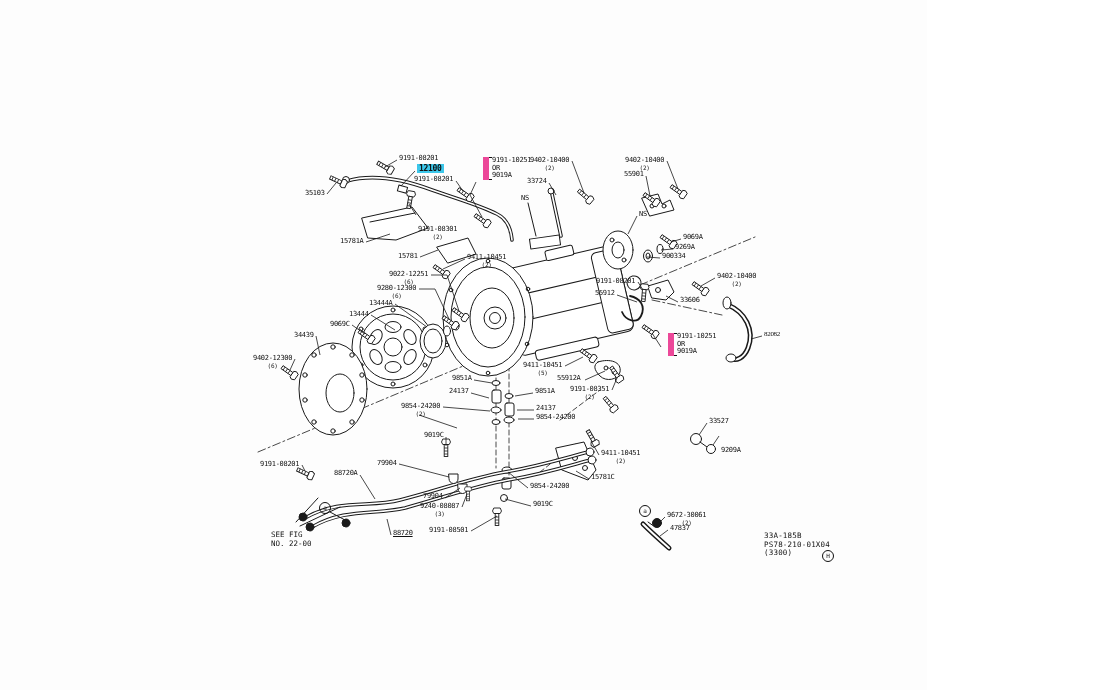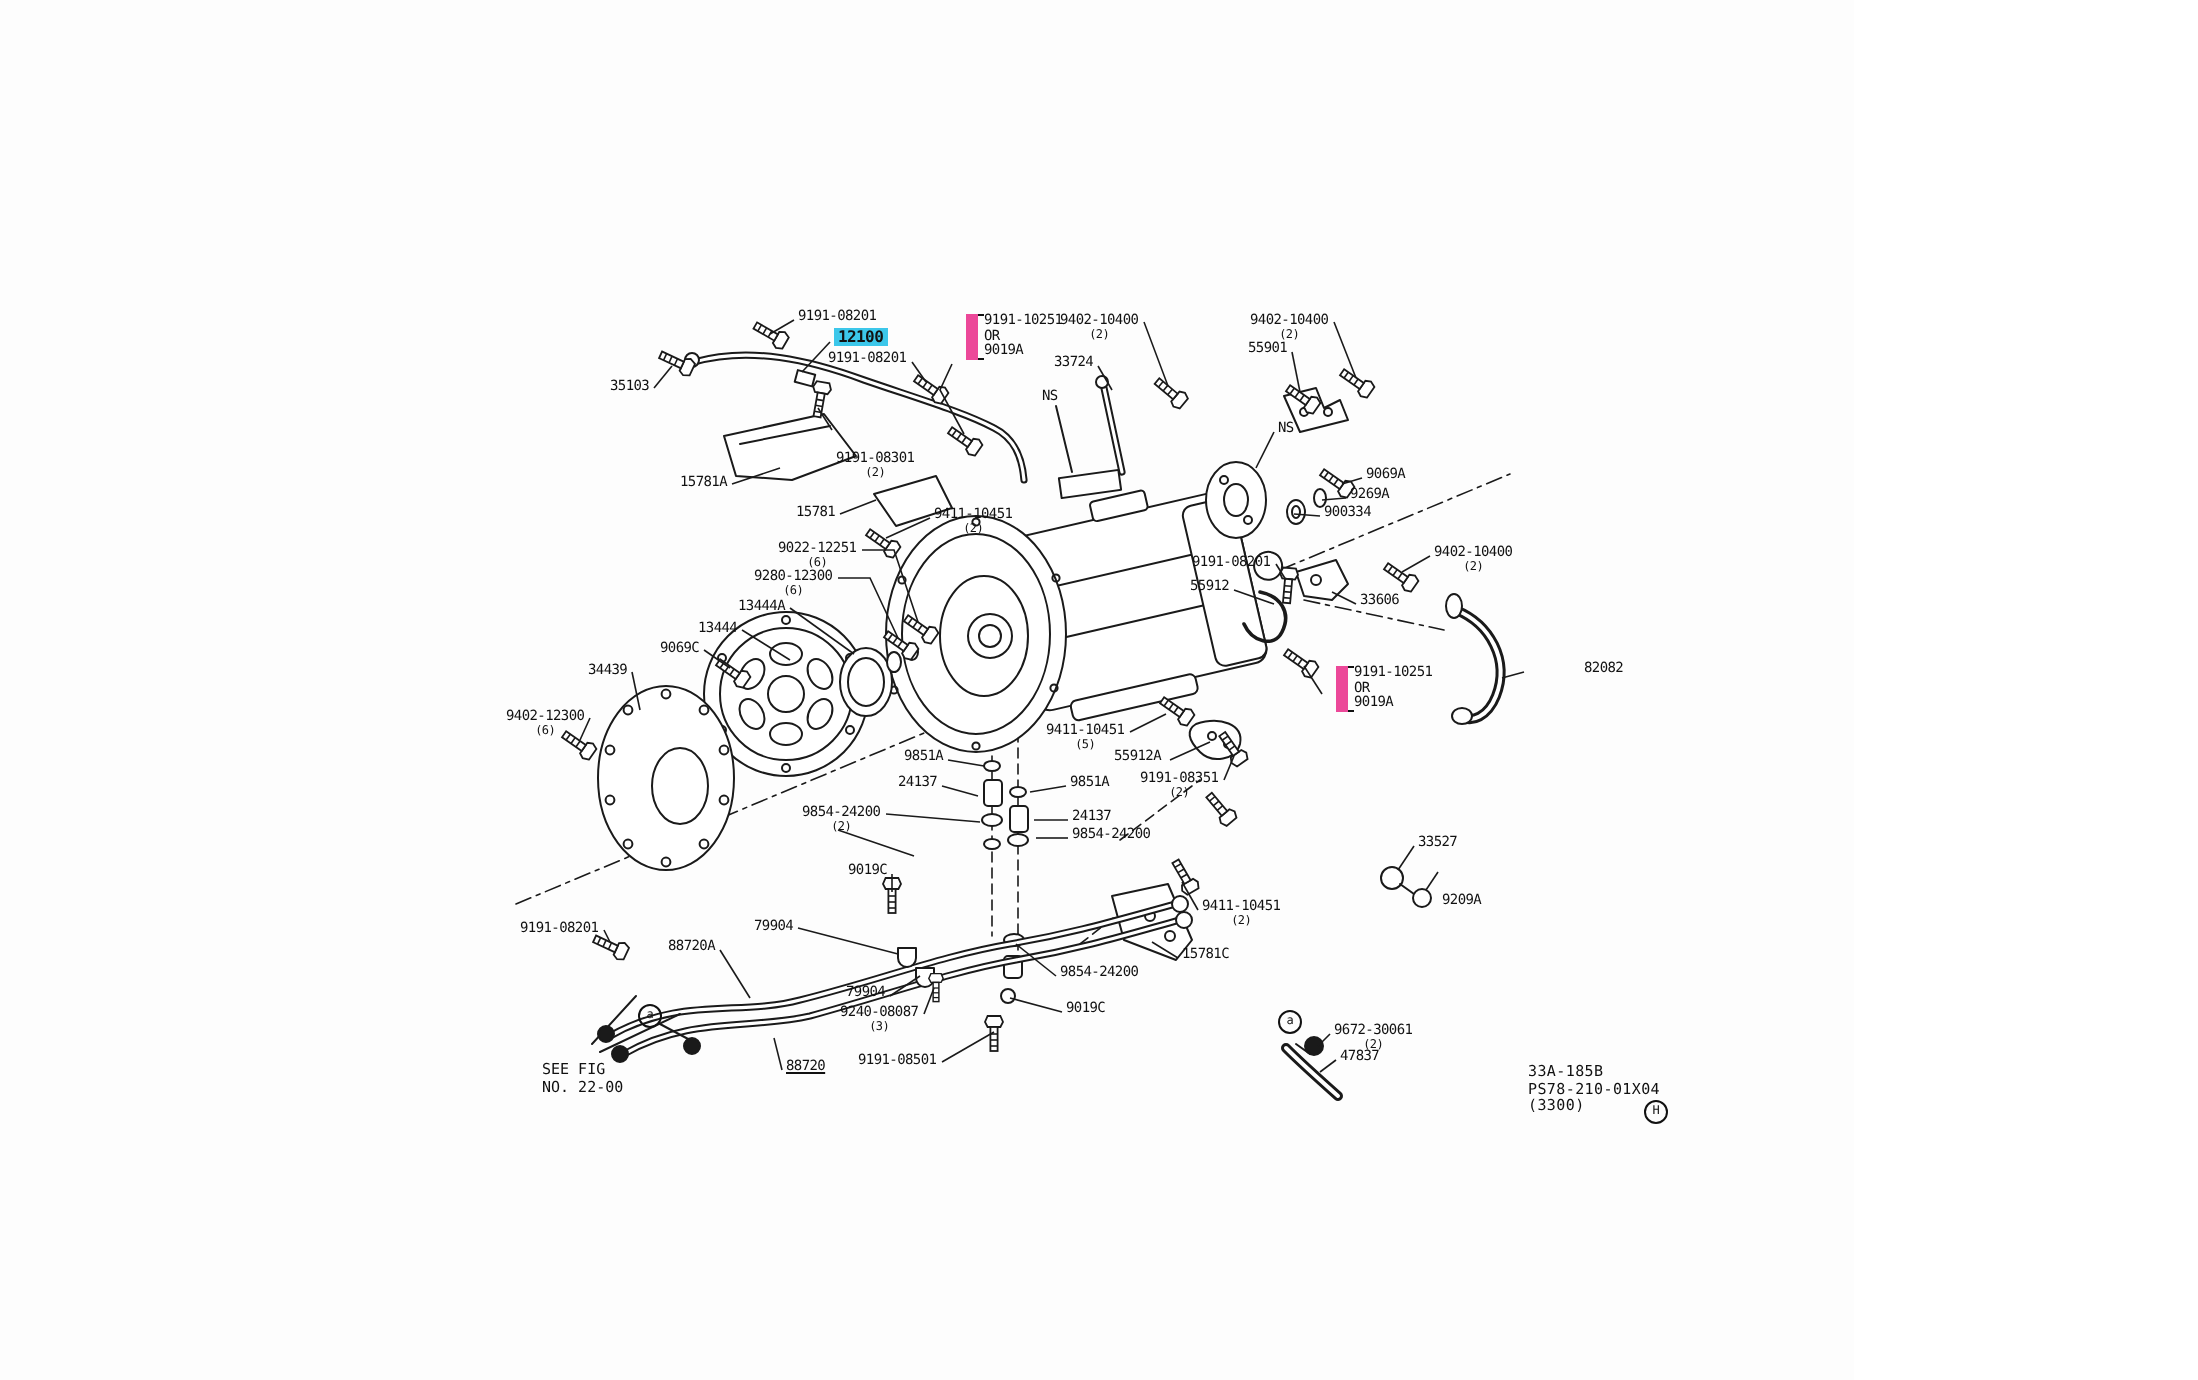--- a/index.html
+++ b/index.html
@@ -389,21 +389,21 @@
       <div class="plabel" style="left: 595px; top: 290px;">
         <div class="main">55912</div>
       </div>
       <div class="plabel" style="left: 717px; top: 273px;">
         <div class="main">9402-10400</div>
         <div class="cnt">(2)</div>
       </div>
       <div class="plabel" style="left: 680px; top: 297px;">
         <div class="main">33606</div>
       </div>
-      <div class="plabel" style="left: 792px; top: 331px;">
+      <div class="plabel" style="left: 764px; top: 331px; font-family: Liberation Serif, serif;">
         <div class="main">82082</div>
       </div>
       <div class="plabel bracket" style="left: 668px; top: 333px;">
         <div class="main">9191-10251</div>
         <div>OR</div>
         <div>9019A</div>
       </div>
       <div class="plabel" style="left: 523px; top: 362px;">
         <div class="main">9411-10451</div>
         <div class="cnt">(5)</div>

